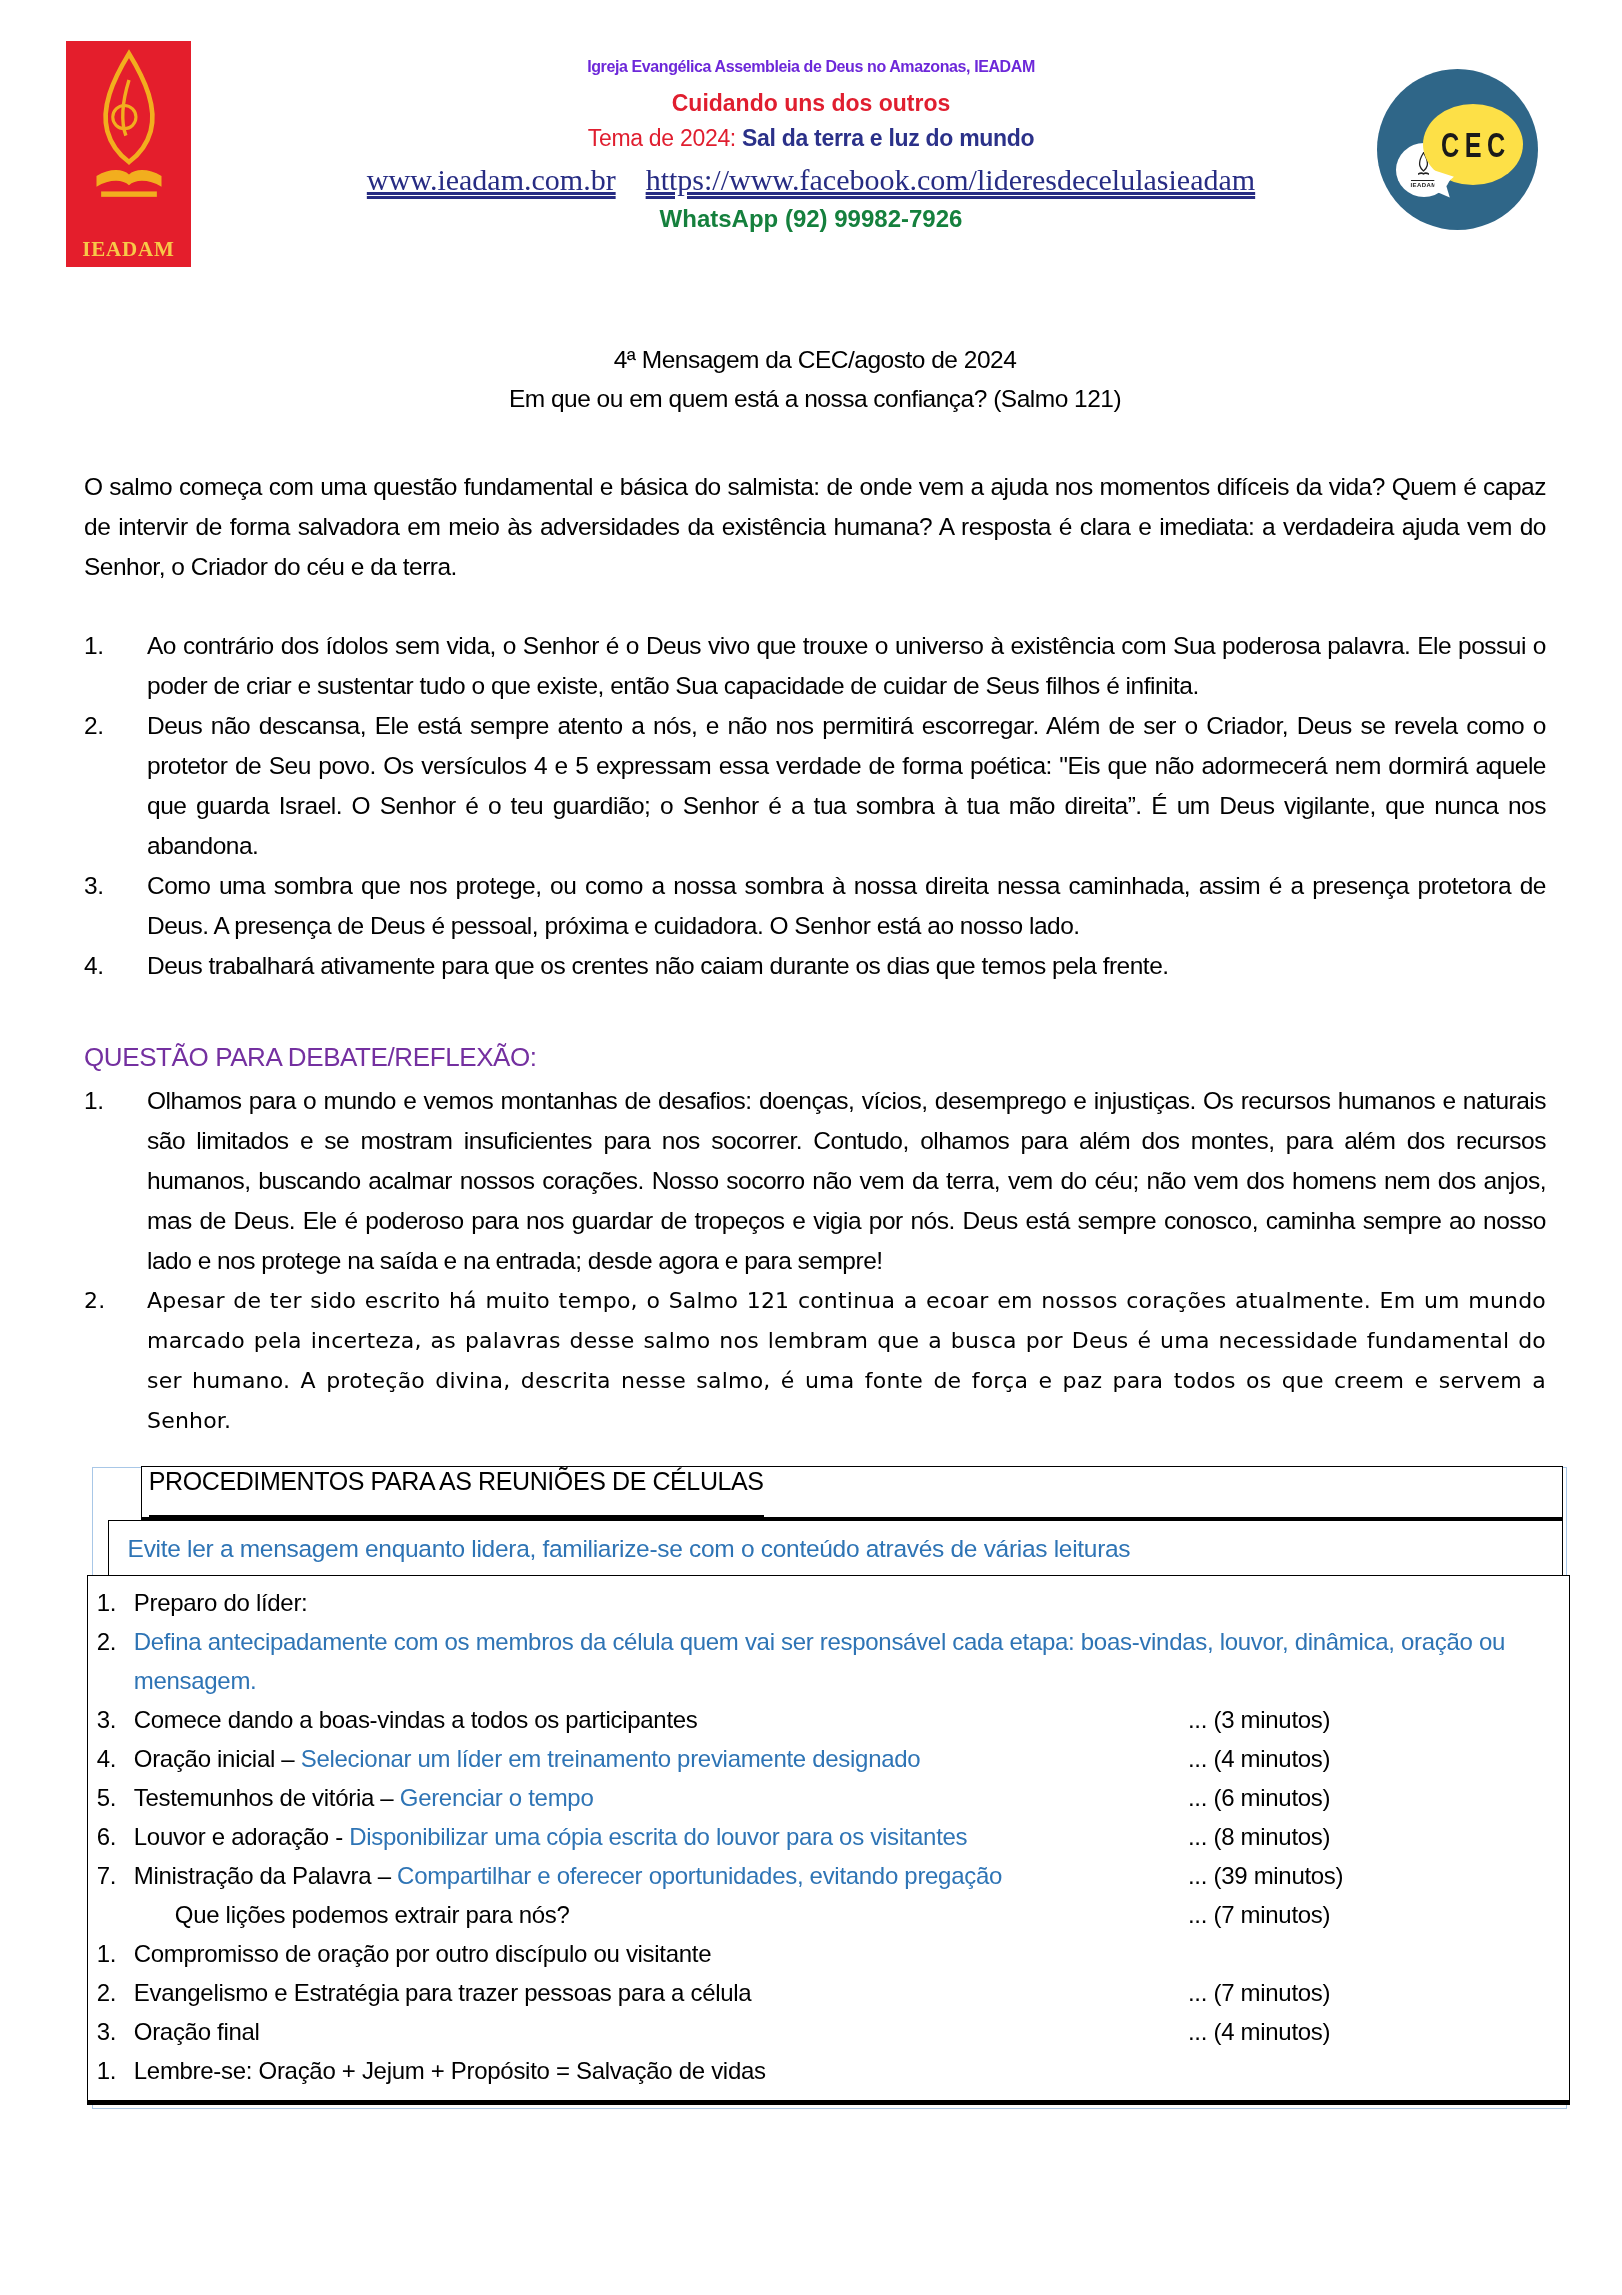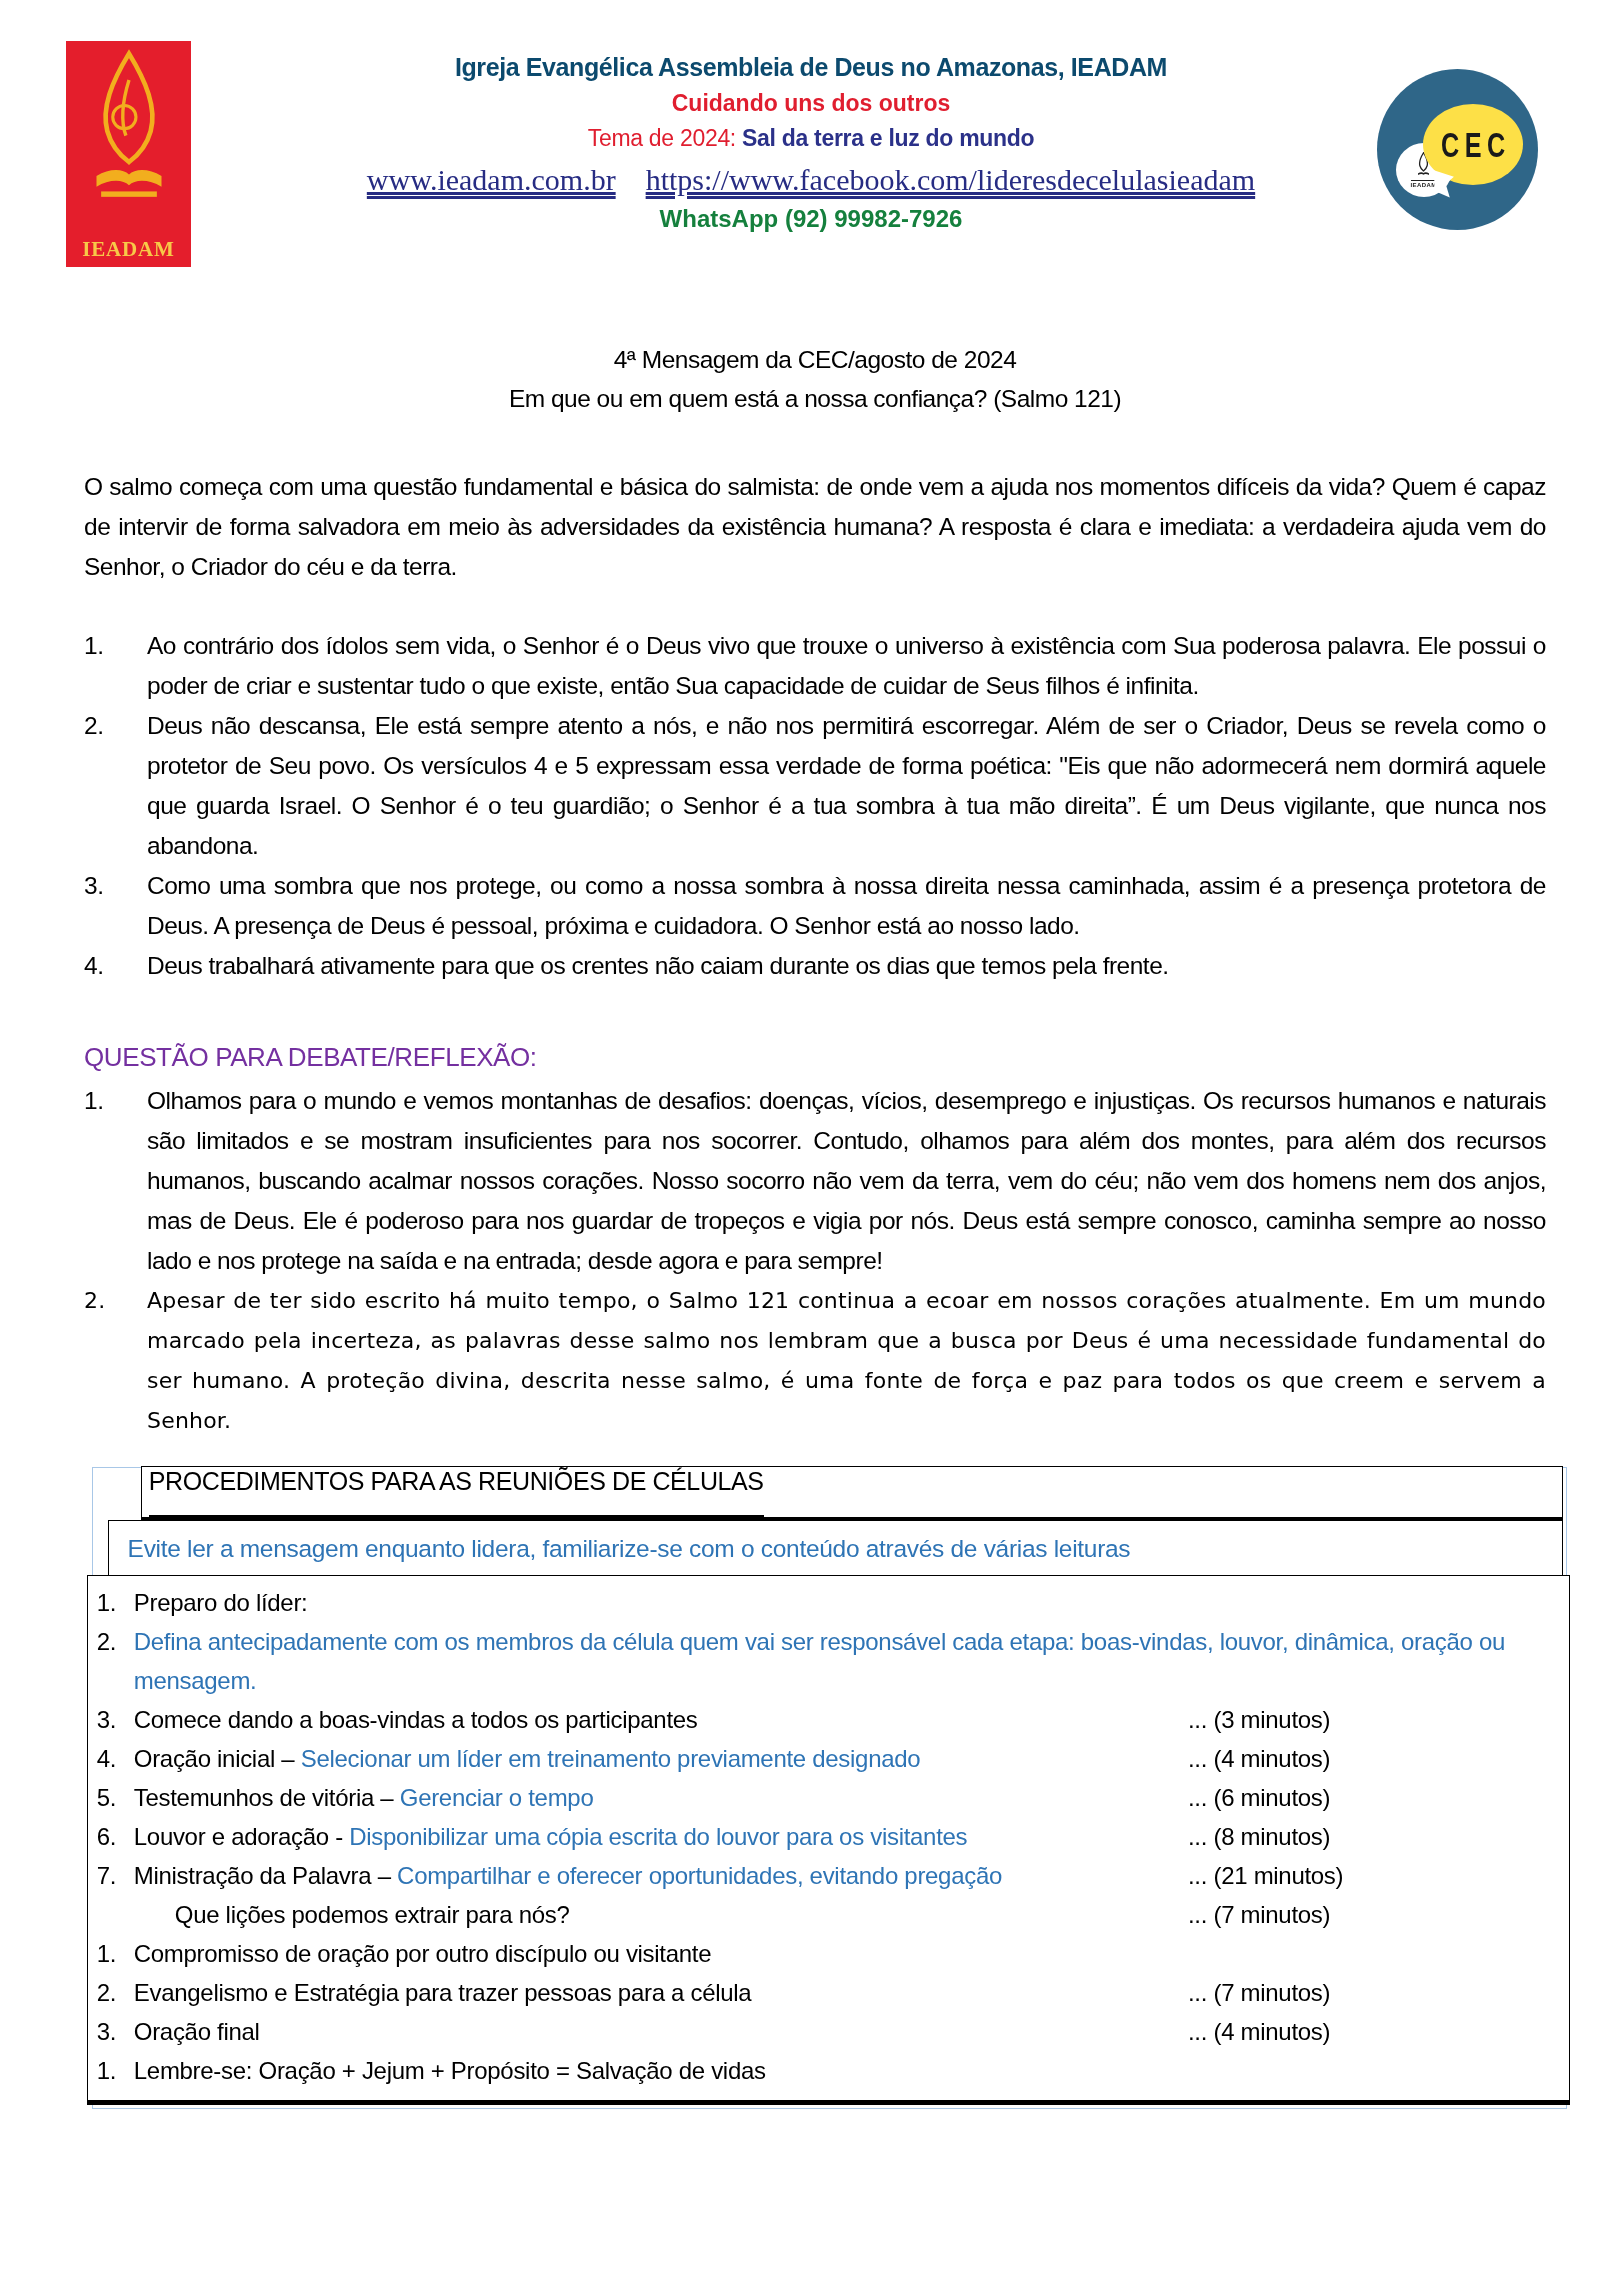--- a/index.html
+++ b/index.html
@@ -17,21 +17,21 @@
     display:flex;align-items:center;justify-content:center;}
   .cec-bubble-big::after{content:"";position:absolute;left:6.8px;bottom:-10px;width:0;height:0;
     border-left:8.4px solid transparent;border-right:13.5px solid transparent;border-top:22px solid #fff;transform:rotate(18deg);}
   .cec-bubble-big span{font-size:35px;font-weight:600;letter-spacing:7.6px;transform:scaleX(.72);color:#1a1a1a;padding-left:7.6px;}
   .cec-bubble-small{position:absolute;left:18.6px;top:74px;width:56px;height:54px;background:#fff;border-radius:50%;
     display:flex;flex-direction:column;align-items:center;justify-content:center;}
   .cec-bubble-small::after{content:"";position:absolute;right:1.7px;bottom:-3.4px;width:0;height:0;
     border-left:10px solid transparent;border-right:3.4px solid transparent;border-top:13.5px solid #fff;transform:rotate(-30deg);}
   .cec-mini{font-size:6px;font-weight:bold;color:#222;letter-spacing:0.4px;line-height:1;border-top:0.8px solid #222;margin-top:0.8px;padding-top:0.8px;}
   .header-center{text-align:center;padding-top:51px;}
-  .org-name{color:#0c4a6e;font-weight:bold;font-size:25px;line-height:32px;letter-spacing:-0.4px;}
+  .org-name{color:#6d28d9;font-weight:bold;font-size:16px;line-height:32px;letter-spacing:-0.4px;}
   .motto{color:#E01E2F;font-weight:bold;font-size:23px;line-height:29px;margin-top:6px;}
   .tema{font-size:23px;line-height:29px;margin-top:6px;letter-spacing:-0.3px;}
   .tema .tema-label{color:#E01E2F;}
   .tema .tema-value{color:#2B3189;font-weight:bold;}
   .links{font-family:"Liberation Serif",serif;font-size:30px;line-height:39px;margin-top:6.8px;color:#272C83;}
   .links a{color:#272C83;text-decoration:underline;text-decoration-style:double;}
   .links .gap{display:inline-block;width:30px;}
   .whatsapp{color:#15803d;font-weight:bold;font-size:24px;line-height:30px;margin-top:5px;}
 
   
@@ -193,21 +193,21 @@
 
   <div class="proc-row">
     <span class="proc-num">6.</span>
     <span class="proc-text"><span class="pt-black">Louvor e adoração - </span><span class="pt-blue">Disponibilizar uma cópia escrita do louvor para os visitantes</span></span>
     <span class="proc-min">... (8 minutos)</span>
   </div>
 
   <div class="proc-row">
     <span class="proc-num">7.</span>
     <span class="proc-text"><span class="pt-black">Ministração da Palavra – </span><span class="pt-blue">Compartilhar e oferecer oportunidades, evitando pregação</span></span>
-    <span class="proc-min">... (21 minutos)</span>
+    <span class="proc-min">... (39 minutos)</span>
   </div>
 
   <div class="proc-row indent">
     <span class="proc-num"></span>
     <span class="proc-text"><span class="pt-black">Que lições podemos extrair para nós?</span><span class="pt-blue"></span></span>
     <span class="proc-min">... (7 minutos)</span>
   </div>
 
   <div class="proc-row">
     <span class="proc-num">1.</span>

